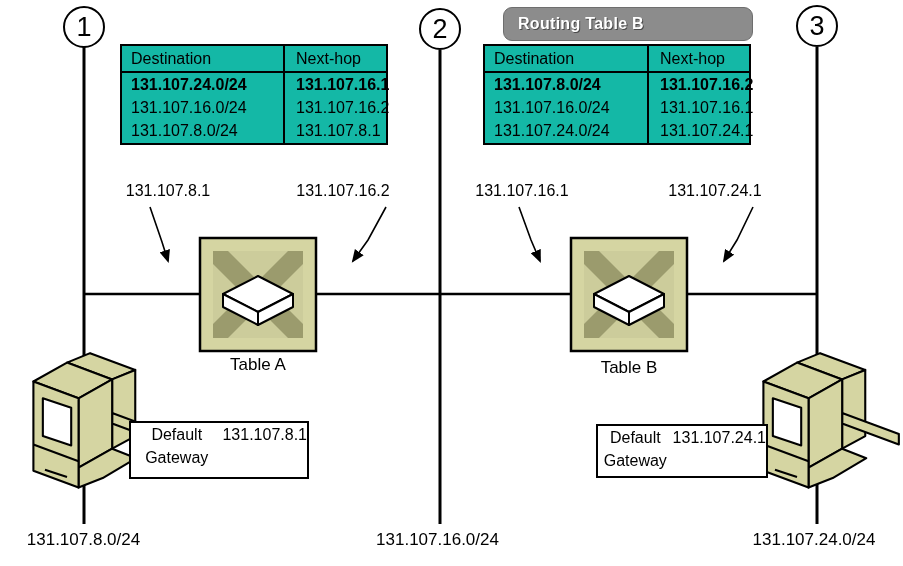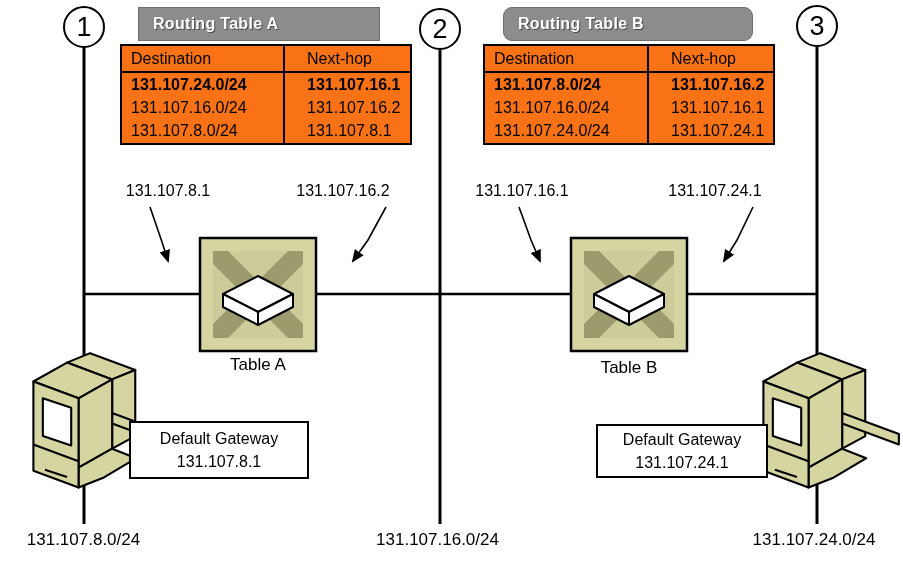--- a/index.html
+++ b/index.html
@@ -44,63 +44,63 @@
     font-weight: bold;
     font-size: 16px;
     display: flex;
     align-items: center;
     padding-left: 14px;
     text-shadow: 1px 1px 0 #4a4a4a;
     letter-spacing: 0.3px;
   }
   .rt-table {
     position: absolute;
-    width: 292px;
+    width: 268px;
     height: 101px;
-    background: #f97316;
+    background: #14b8a6;
     border: 2px solid #000;
   }
   .rt-divider {
     position: absolute;
     top: 0; bottom: 0;
     width: 2px;
     background: #000;
   }
   .rt-row {
     display: grid;
     font-size: 16px;
     align-items: center;
   }
   .rt-row.head {
     height: 27px;
     border-bottom: 2px solid #000;
   }
   .rt-row.data { height: 23px; }
   .rt-row.data.first { font-weight: bold; }
   .rt-cell-dest { padding-left: 9px; }
-  .rt-cell-next { padding-left: 22px; }
+  .rt-cell-next { padding-left: 11px; }
 
   
   .lbl {
     position: absolute;
     text-align: center;
     white-space: nowrap;
     font-size: 16px;
   }
   .lbl.big { font-size: 17px; }
 
   
   .gw-box {
     position: absolute;
     background: #fff;
     border: 2px solid #000;
     text-align: center;
     font-size: 16px;
     display: flex;
-    flex-direction: column;
+    flex-direction: row;
     justify-content: center;
     line-height: 1.45;
   }
 </style>
 </head>
 <body>
 
 <div class="canvas">
 
   <svg class="svg-layer" viewBox="0 0 903 566" xmlns="http://www.w3.org/2000/svg">
@@ -163,23 +163,20 @@
   <div class="seg-circle" style="left:63px; top:6px;">
     <span>1</span>
   </div>
   <div class="seg-circle" style="left:419px; top:8px;">
     <span>2</span>
   </div>
   <div class="seg-circle" style="left:796px; top:5px;">
     <span>3</span>
   </div>
 
-  <div class="rt-header" style="left:138px; top:7px; width:242px;">
-    <span>Routing Table A</span>
-  </div>
   <div class="rt-table" style="left:120px; top:44px;">
     <div class="rt-divider" style="left:161px;"></div>
     <div class="rt-row head" style="grid-template-columns:163px 1fr;">
       <span class="rt-cell-dest">Destination</span>
       <span class="rt-cell-next">Next-hop</span>
     </div>
     <div class="rt-row data first" style="grid-template-columns:163px 1fr;">
       <span class="rt-cell-dest">131.107.24.0/24</span>
       <span class="rt-cell-next">131.107.16.1</span>
     </div>

